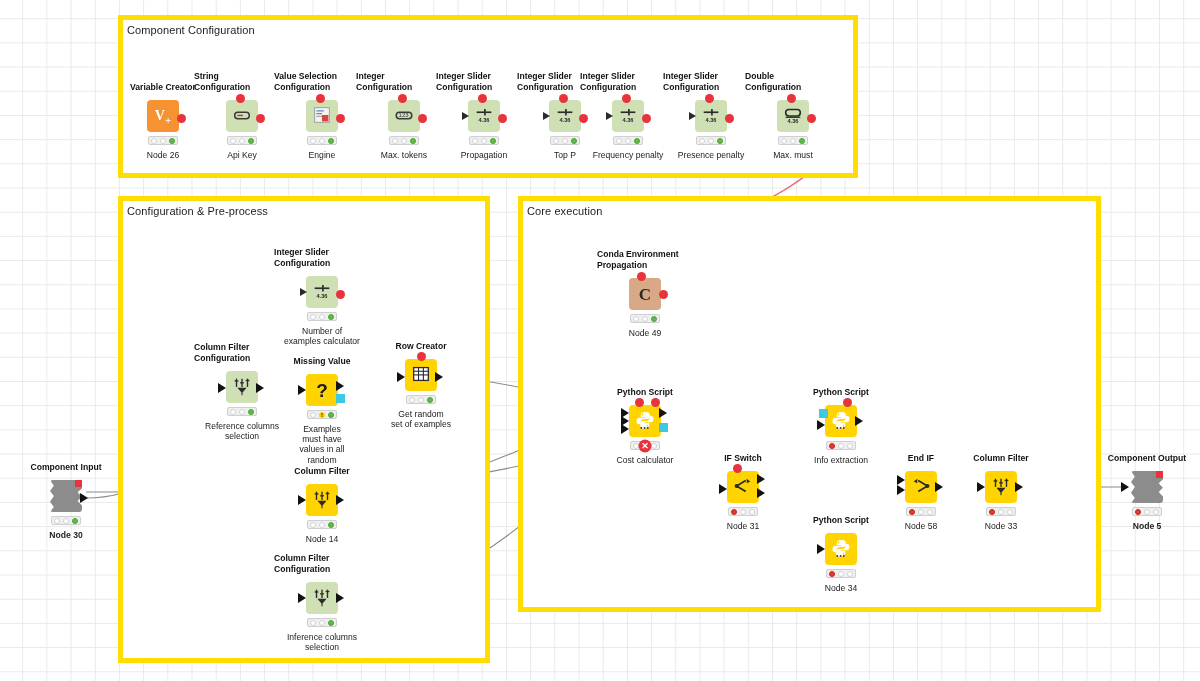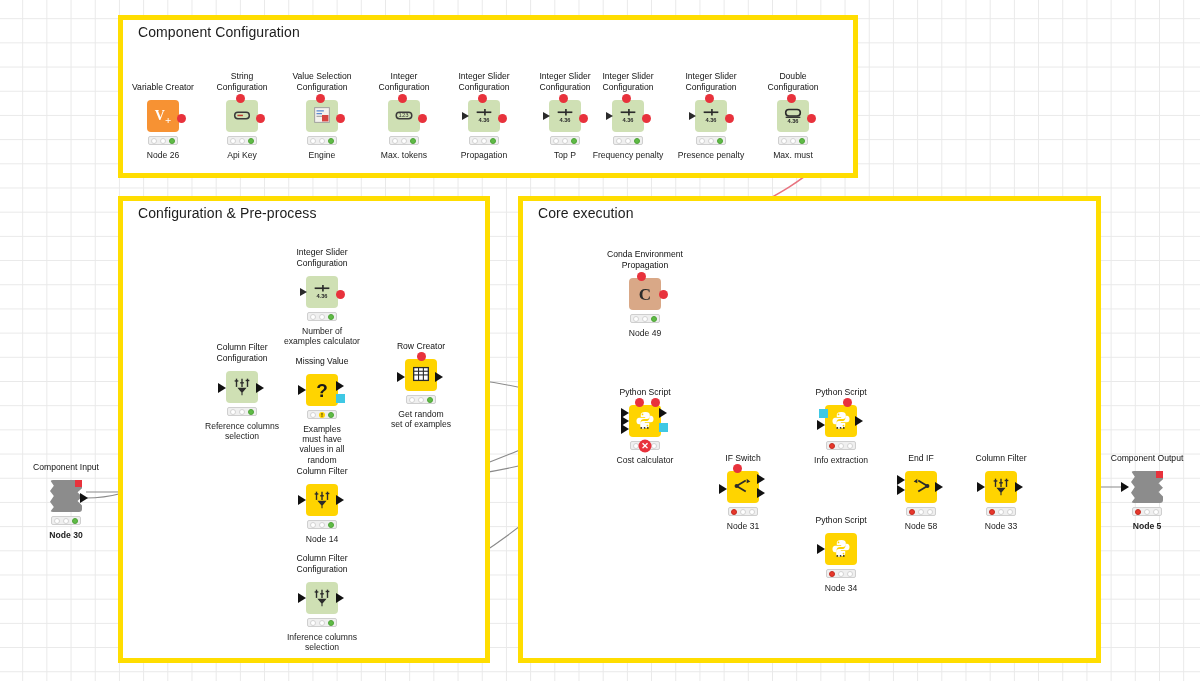--- a/index.html
+++ b/index.html
@@ -19,22 +19,22 @@
     background-position:-2px -6px;
   }
   .annot{
     position:absolute;
     border:5px solid #FFDD00;
     background:#ffffff;
     box-sizing:border-box;
   }
   .annot-title{
     position:absolute;
-    left:15px;top:4px;
-    font-size:14px;
+    left:4px;top:4px;
+    font-size:11px;
     color:#1c1c1c;
     letter-spacing:.1px;
     white-space:nowrap;
     text-align:right;
   }
   svg.wires{position:absolute;left:0;top:0;width:1200px;height:681px;overflow:visible;pointer-events:none;}
 
   .node{position:absolute;width:0;height:0;}
   .nbody{
     position:absolute;left:-16px;top:-16px;
@@ -46,21 +46,21 @@
   .nbody.yel{background:#FFD400;}
   .nbody.org{background:#F79233;}
   .nbody.conda{background:#D9A887;}
   .nbody.io{background:#8c8c8c;border-radius:3px;}
   .nbody.ioclip{
     clip-path: polygon(0 0, 100% 0, 100% 26%, 86% 38%, 100% 52%, 86% 66%, 100% 80%, 100% 100%, 0 100%, 12% 84%, 0 68%, 12% 50%, 0 34%, 12% 18%);
   }
   .nlabel{
     position:absolute;left:50%;transform:translateX(-50%);
     bottom:24px;
-    text-align:center;font-size:8.6px;font-weight:normal;color:#111;
+    font-size:8.6px;font-weight:bold;color:#111;
     line-height:10.4px;white-space:nowrap;
   }
   .nlabel.wrap{white-space:normal;width:96px;}
   .nsub{
     position:absolute;left:50%;transform:translateX(-50%);
     top:34px;
     text-align:center;font-size:8.6px;color:#222;
     line-height:10.2px;width:110px;
   }
   .nsub.bold{font-weight:bold;}
@@ -139,21 +139,21 @@
   </g>
 </svg>
 
 <div id="annots">
     <div class="annot" style="left: 118px; top: 15px; width: 740px; height: 163px;">
       <div class="annot-title">Component Configuration</div>
     </div>
     <div class="annot" style="left: 118px; top: 196px; width: 372px; height: 467px;">
       <div class="annot-title">Configuration &amp; Pre-process</div>
     </div>
-    <div class="annot" style="left: 518px; top: 196px; width: 583px; height: 467px;">
+    <div class="annot" style="left: 518px; top: 196px; width: 583px; height: 416px;">
       <div class="annot-title">Core execution</div>
     </div>
   </div>
 <div id="nodes">
     <div class="node" style="left: 163px; top: 116px;">
       <div class="nlabel">
         <div>Variable Creator</div>
       </div>
       <div class="nbody org">
         <span class="ic"><span style="font-weight:bold;font-size:14px;color:#fff;font-family:'Liberation Serif',serif;">V<sub style="font-size:11px;">+</sub></span></span>

